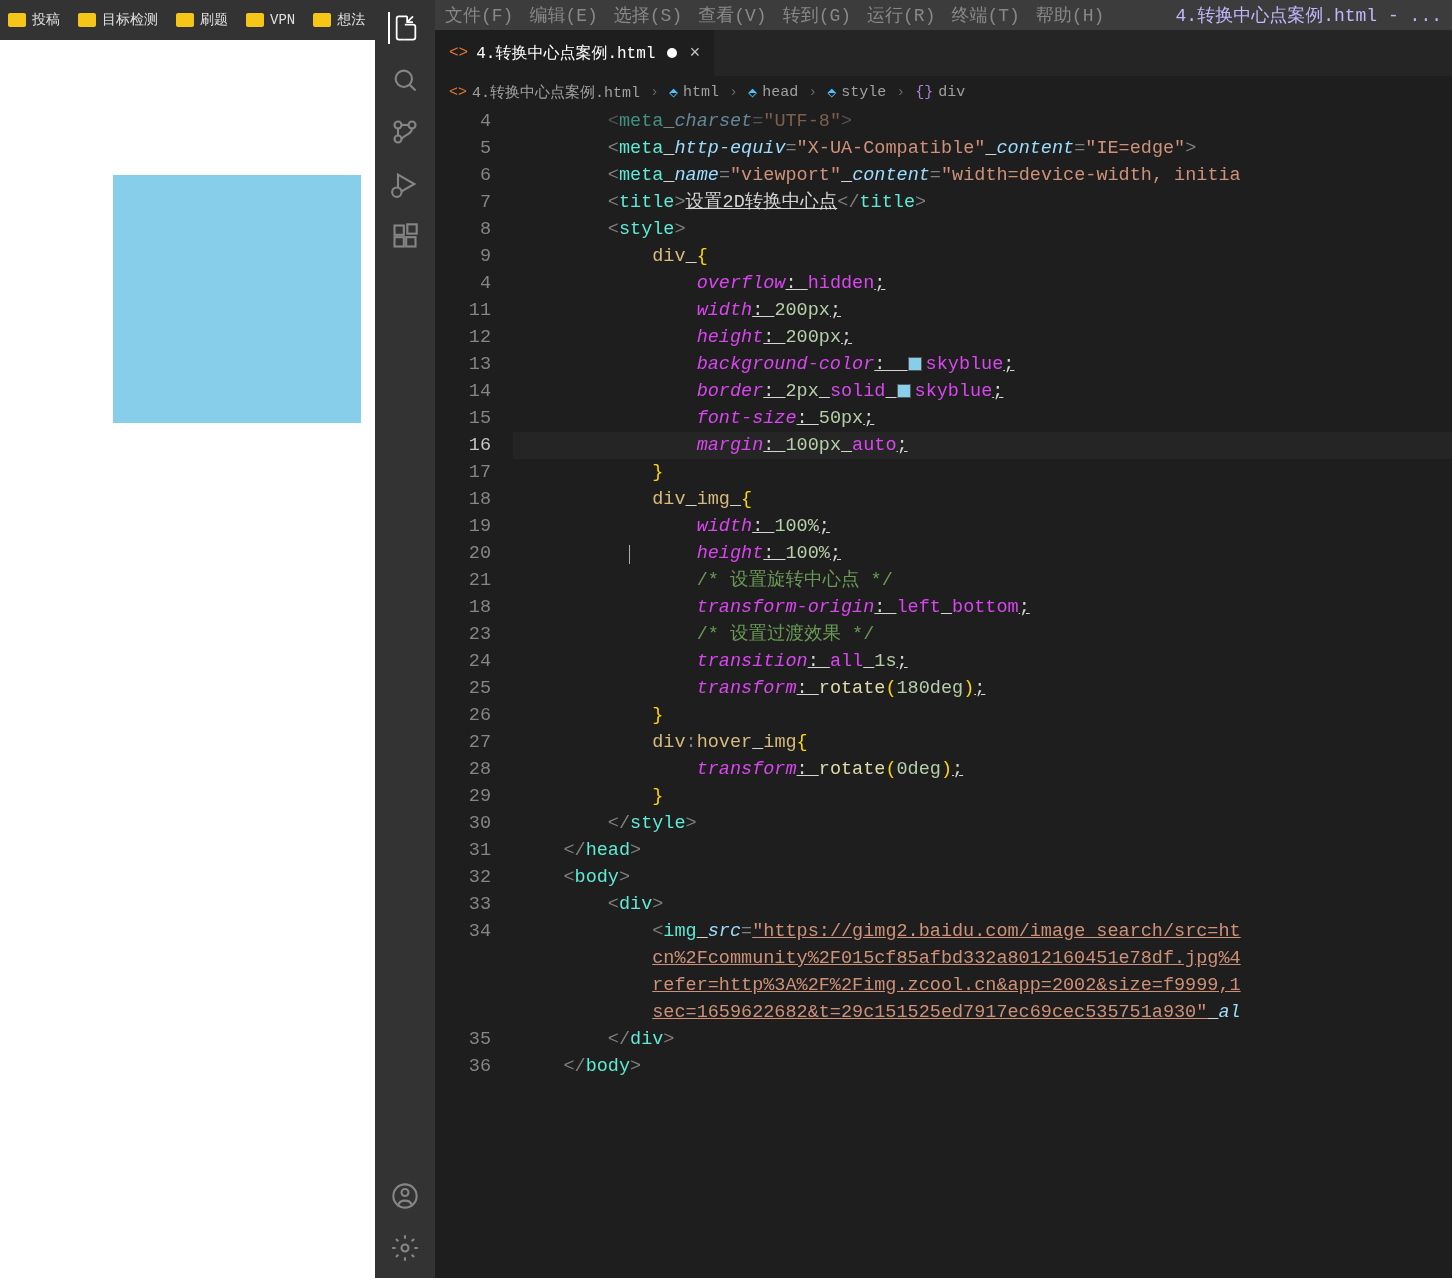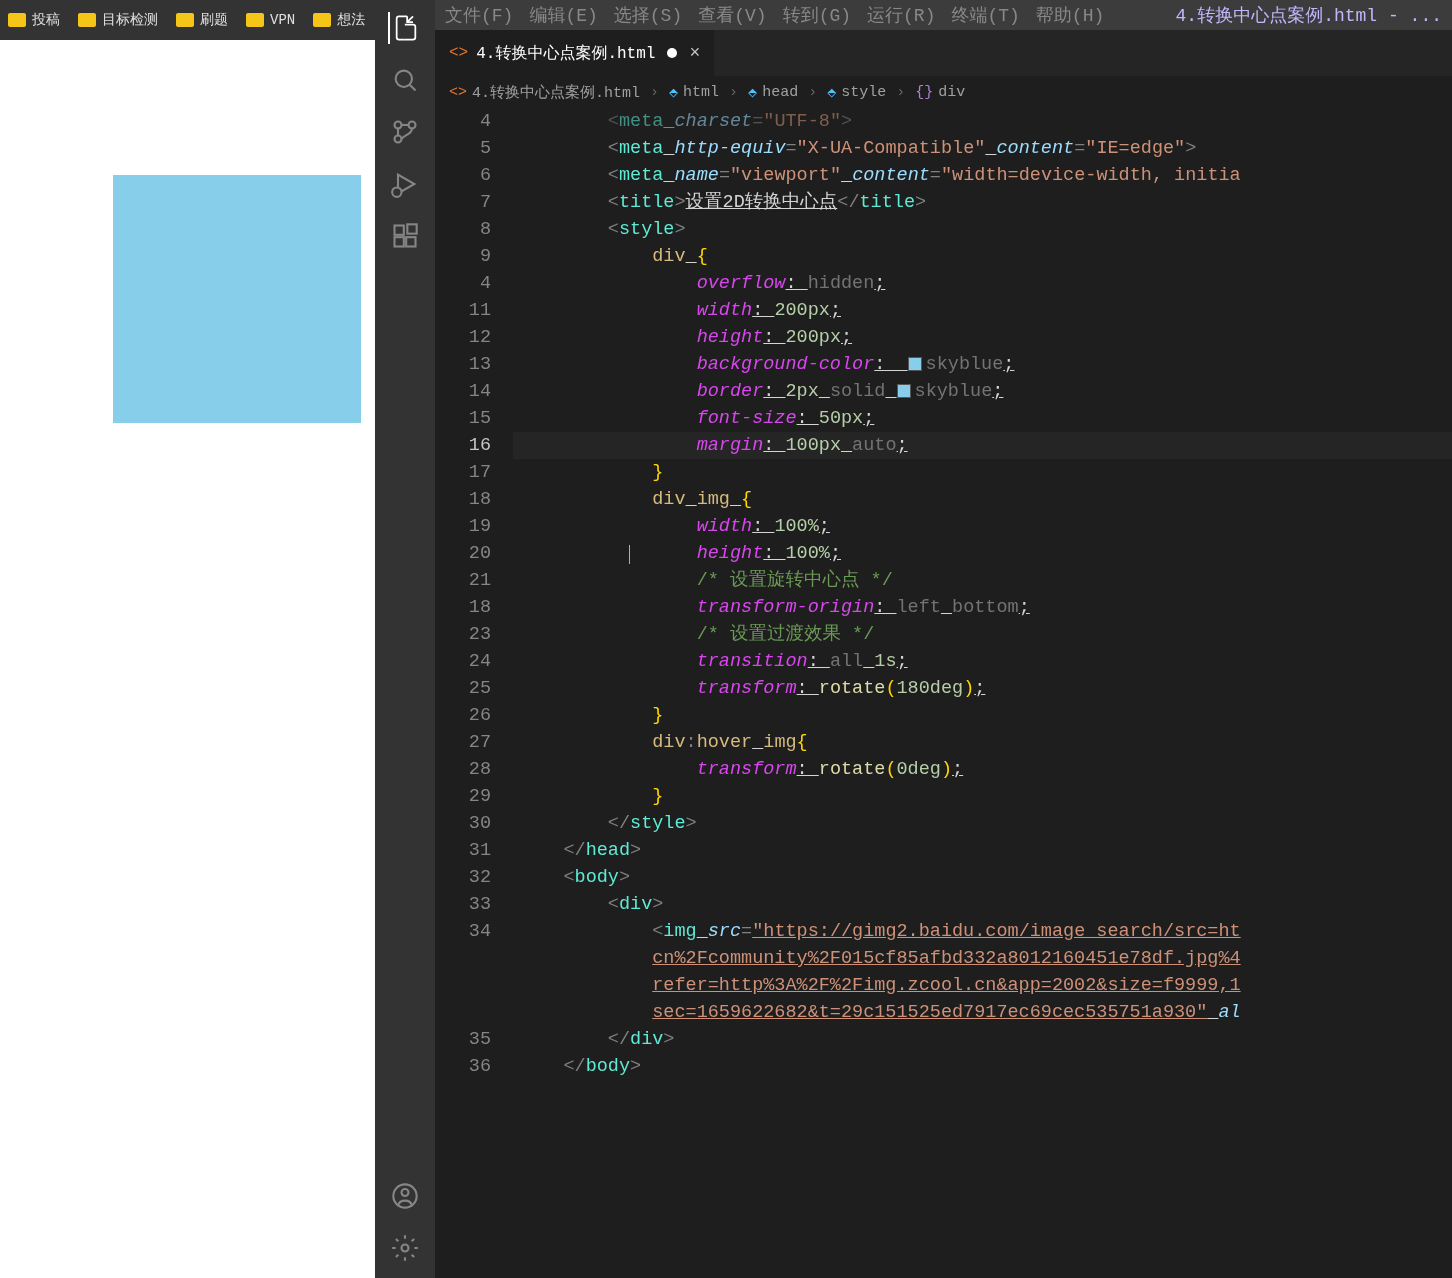--- a/index.html
+++ b/index.html
@@ -148,21 +148,21 @@
     }
     .code-line { height: 27px; position: relative; padding-left: 6px;}
     .code-line.current { background: rgba(255,255,255,0.03); }
     
     .c-tag { color: #5eead4; }
     .c-attr { color: #9cdcfe; font-style: italic; }
     .c-str { color: #ce9178; }
     .c-punc { color: #808080; }
     .c-sel { color: #d7ba7d; }
     .c-prop { color: #d946ef; font-style: italic; }
-    .c-val { color: #737373; }
+    .c-val { color: #d946ef; }
     .c-num { color: #b5cea8; }
     .c-func { color: #dcdcaa; }
     .c-text { color: #d4d4d4; text-decoration: underline; }
     .c-cmt { color: #6a9955; }
     .c-brace { color: #ffd700; }
     .color-swatch { display: inline-block; width: 14px; height: 14px; background: #87ceeb; border: 1px solid #555; vertical-align: -2px; margin-right: 4px;}
     .url-underline { text-decoration: underline; text-decoration-color: #ce9178; }
     .cursor-bar { position: absolute; left: 116px; top: 5px; width: 1px; height: 19px; background: #aeafad;}
   </style>
 </head>

